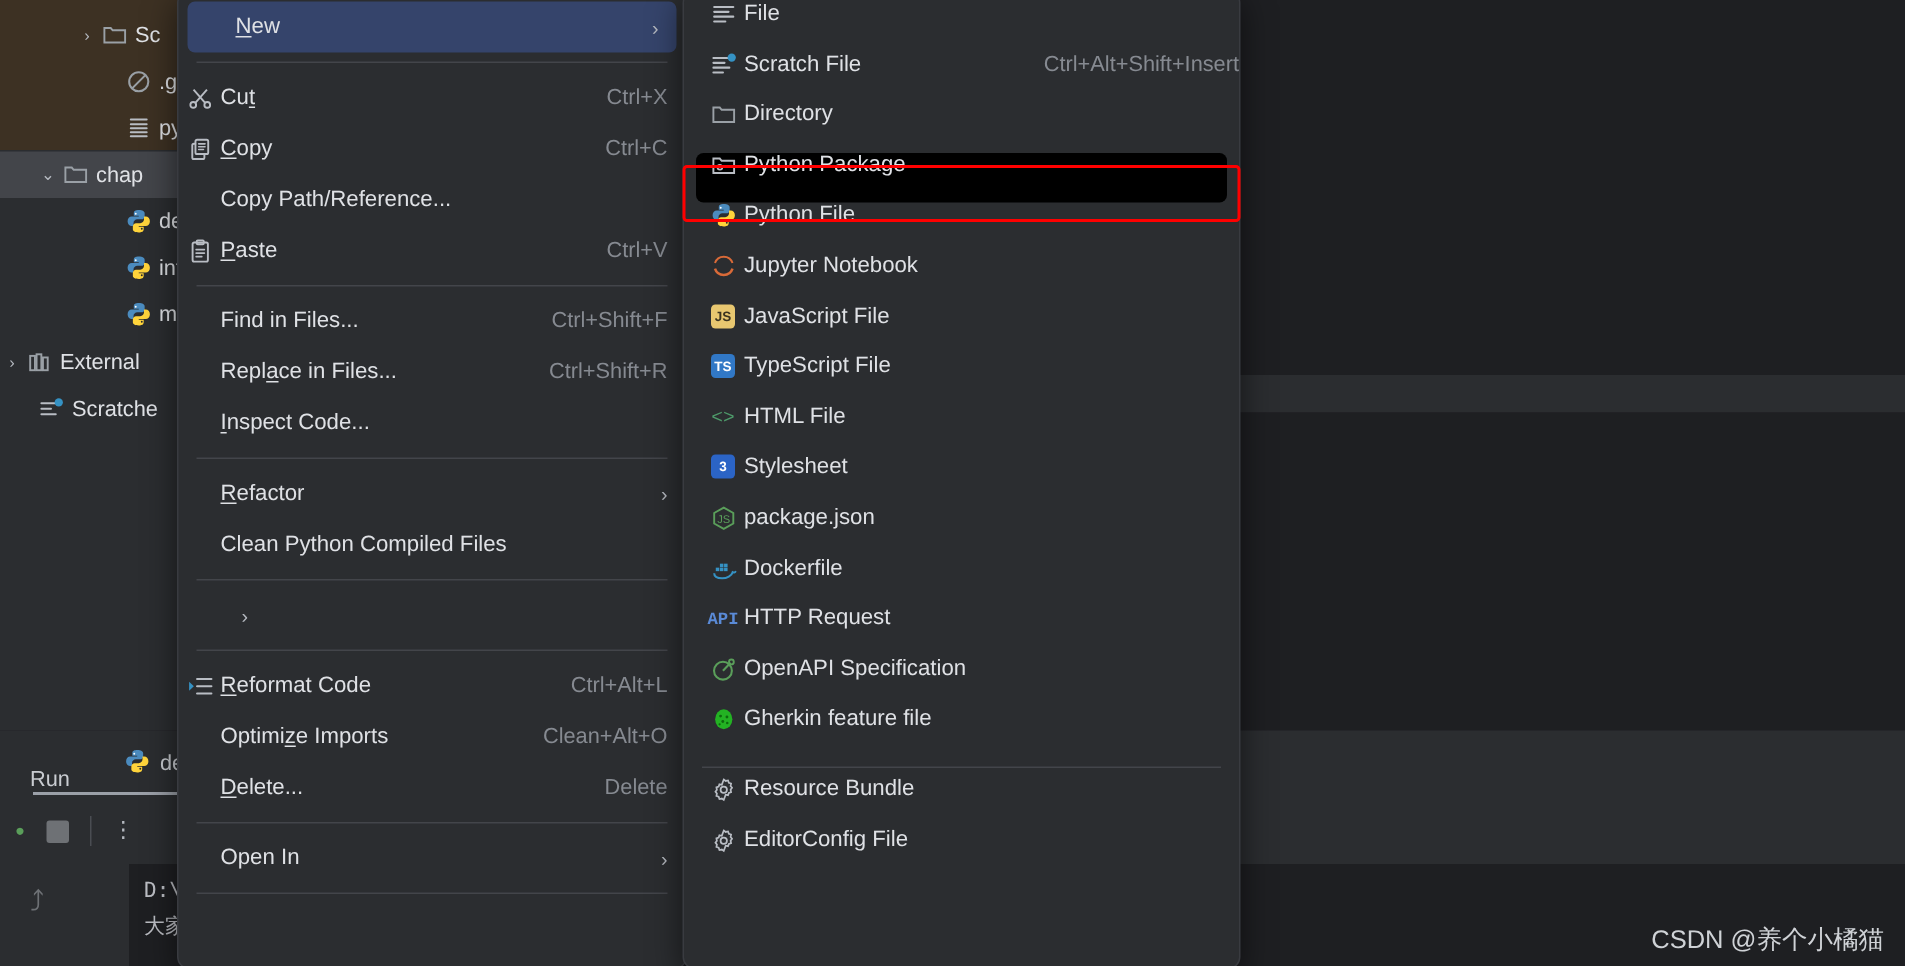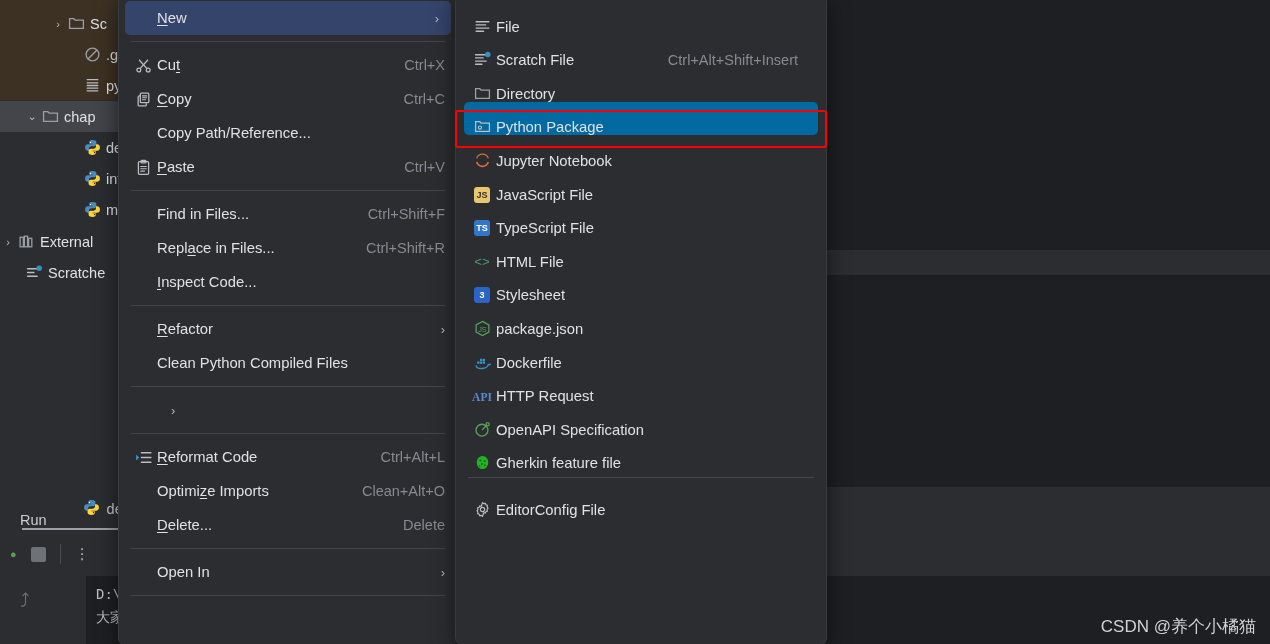--- a/index.html
+++ b/index.html
@@ -99,21 +99,21 @@
     background:#2b2d30;
     border:1px solid #393b40; border-radius:8px;
     box-shadow:0 6px 22px rgba(0,0,0,0.55);
     overflow:hidden;
     padding-top:6px;
   }
   .mi {
     position:relative; height:34px;
     display:flex; align-items:center;
     color:#dfe1e5; font-size:14.8px; white-space:nowrap;
-    padding-left:10px; padding-right:12px;
+    padding-right:12px;
   }
   .mi .mi-icon {
     width:28px; flex:none; display:flex; align-items:center; justify-content:center;
   }
   .mi .mi-label { flex:1; }
   .mi .mi-shortcut { color:#868a91; font-size:14.5px; margin-left:18px; }
   .mi .mi-arrow { color:#b4b8bf; font-size:13px; margin-left:14px; }
   .mi.highlight {
     background:#35446b; margin:0 6px; border-radius:5px; padding-left:4px;
   }
@@ -124,28 +124,28 @@
   .sub-menu {
     position:absolute; left:455px; top:-6px; width:372px; height:652px;
     background:#2b2d30;
     border:1px solid #393b40; border-radius:8px;
     box-shadow:0 6px 22px rgba(0,0,0,0.55);
     overflow:hidden;
     padding-top:6px;
   }
   .smi {
     position:relative; height:33.6px;
-    display:flex; align-items:flex-end;
+    display:flex; align-items:flex-start;
     color:#dfe1e5; font-size:14.8px; white-space:nowrap;
-    padding-left:12px; padding-right:28px;
+    padding-left:12px; padding-right:0;
   }
   .smi .smi-icon { width:28px; flex:none; display:flex; align-items:center; justify-content:center; }
   .smi .smi-label { flex:1; }
   .smi .smi-shortcut { color:#868a91; font-size:14.5px; margin-left:18px; }
-  .smi.highlight { background:#0369a1; margin:0 8px; border-radius:5px; padding-left:4px; }
+  .smi.highlight { background:#000000; margin:0 8px; border-radius:5px; padding-left:4px; }
 
   .red-box {
     position:absolute; left:455px; top:110px; width:372px; height:38px;
     border:2.5px solid #ff0000; border-radius:3px; pointer-events:none;
   }
 
   
   .watermark {
     position:absolute; right:14px; bottom:6px;
     color:#cfd2d6; font-size:17px;
@@ -156,21 +156,21 @@
   .ic { display:block; }
   .py-ic { width:17px; height:17px; }
   .badge {
     width:16px; height:16px; border-radius:3px;
     display:flex; align-items:center; justify-content:center;
     font-size:9px; font-weight:bold; font-family:"Liberation Sans",sans-serif;
   }
   .badge.js { background:#e8c770; color:#3a3320; }
   .badge.ts { background:#3178c6; color:#fff; }
   .badge.css { background:#2b64c6; color:#fff; }
-  .apitext { color:#5a8ad6; font-size:11.5px; font-weight:bold; font-family:Liberation Serif, serif; }
+  .apitext { color:#5a8ad6; font-size:11.5px; font-weight:bold; font-family:Liberation Mono, monospace; }
   .htmltext { color:#4e9a6a; font-size:13px; font-family:"Liberation Mono",monospace; }
 </style>
 </head>
 <body>
 
 <div id="root">
 
   <div class="ide-bg"></div>
 
   <div class="editor-area"></div>
@@ -535,20 +535,33 @@
                 <path d="M1.5 3.5h4l1.2 1.4h7.8v7.6h-13z" fill="none" stroke="#b9bdc4" stroke-width="1.2"></path>
                 <circle cx="5.6" cy="9" r="1.5" fill="none" stroke="#b9bdc4" stroke-width="1.1"></circle>
               </svg>
             </span>
           </span>
           <span class="smi-label">Python Package</span>
         </div>
         <div class="smi">
           <span class="smi-icon">
             <span>
+              <svg class="ic py-ic" viewBox="0 0 16 16">
+        <path d="M7.9 1c-1.6 0-3 .4-3 2v1.5h3.1v.5H3.6C2.2 5 1 6 1 8s1.2 3 2.6 3h1.1V9.2c0-1.3 1.1-2.4 2.4-2.4h2.6c1.1 0 2-.9 2-2V3c0-1.1-1.2-2-3.8-2z" fill="#4b8bbe"></path>
+        <path d="M8.1 15c1.6 0 3-.4 3-2v-1.5H8v-.5h4.4c1.4 0 2.6-1 2.6-3s-1.2-3-2.6-3h-1.1v1.8c0 1.3-1.1 2.4-2.4 2.4H6.3c-1.1 0-2 .9-2 2V13c0 1.1 1.2 2 3.8 2z" fill="#ffd43b"></path>
+        <circle cx="6.1" cy="3.3" r=".6" fill="#fff"></circle>
+                <circle cx="9.9" cy="12.7" r=".6" fill="#2b2d30"></circle>
+              </svg>
+            </span>
+          </span>
+          <span class="smi-label">Python File</span>
+        </div>
+        <div class="smi">
+          <span class="smi-icon">
+            <span>
               <svg class="ic" width="17" height="17" viewBox="0 0 16 16">
                 <path d="M2.5 9.5a5.8 5.8 0 0 0 11 0" fill="none" stroke="#d96a38" stroke-width="1.6"></path>
                 <path d="M2.5 6a5.8 5.8 0 0 1 11 0" fill="none" stroke="#d96a38" stroke-width="1.2"></path>
               </svg>
             </span>
           </span>
           <span class="smi-label">Jupyter Notebook</span>
         </div>
         <div class="smi">
           <span class="smi-icon">
@@ -646,20 +659,31 @@
         <div class="msep"></div>
         <div class="smi">
           <span class="smi-icon">
             <span>
               <svg class="ic" width="17" height="17" viewBox="0 0 16 16">
                 <path d="M8 1.6l1.2.9 1.5-.3.5 1.4 1.4.5-.3 1.5.9 1.2-.9 1.2.3 1.5-1.4.5-.5 1.4-1.5-.3L8 14.4l-1.2-.9-1.5.3-.5-1.4-1.4-.5.3-1.5-.9-1.2.9-1.2-.3-1.5 1.4-.5.5-1.4 1.5.3z" fill="none" stroke="#b9bdc4" stroke-width="1.1"></path>
                 <circle cx="8" cy="8" r="2" fill="none" stroke="#b9bdc4" stroke-width="1.1"></circle>
               </svg>
             </span>
           </span>
+          <span class="smi-label">Resource Bundle</span>
+        </div>
+        <div class="smi">
+          <span class="smi-icon">
+            <span>
+              <svg class="ic" width="17" height="17" viewBox="0 0 16 16">
+                <path d="M8 1.6l1.2.9 1.5-.3.5 1.4 1.4.5-.3 1.5.9 1.2-.9 1.2.3 1.5-1.4.5-.5 1.4-1.5-.3L8 14.4l-1.2-.9-1.5.3-.5-1.4-1.4-.5.3-1.5-.9-1.2.9-1.2-.3-1.5 1.4-.5.5-1.4 1.5.3z" fill="none" stroke="#b9bdc4" stroke-width="1.1"></path>
+                <circle cx="8" cy="8" r="2" fill="none" stroke="#b9bdc4" stroke-width="1.1"></circle>
+              </svg>
+            </span>
+          </span>
           <span class="smi-label">EditorConfig File</span>
         </div>
       </div>
   </div>
 
   <div class="red-box"></div>
 
   <div class="watermark">CSDN @养个小橘猫</div>
 
 </div>

